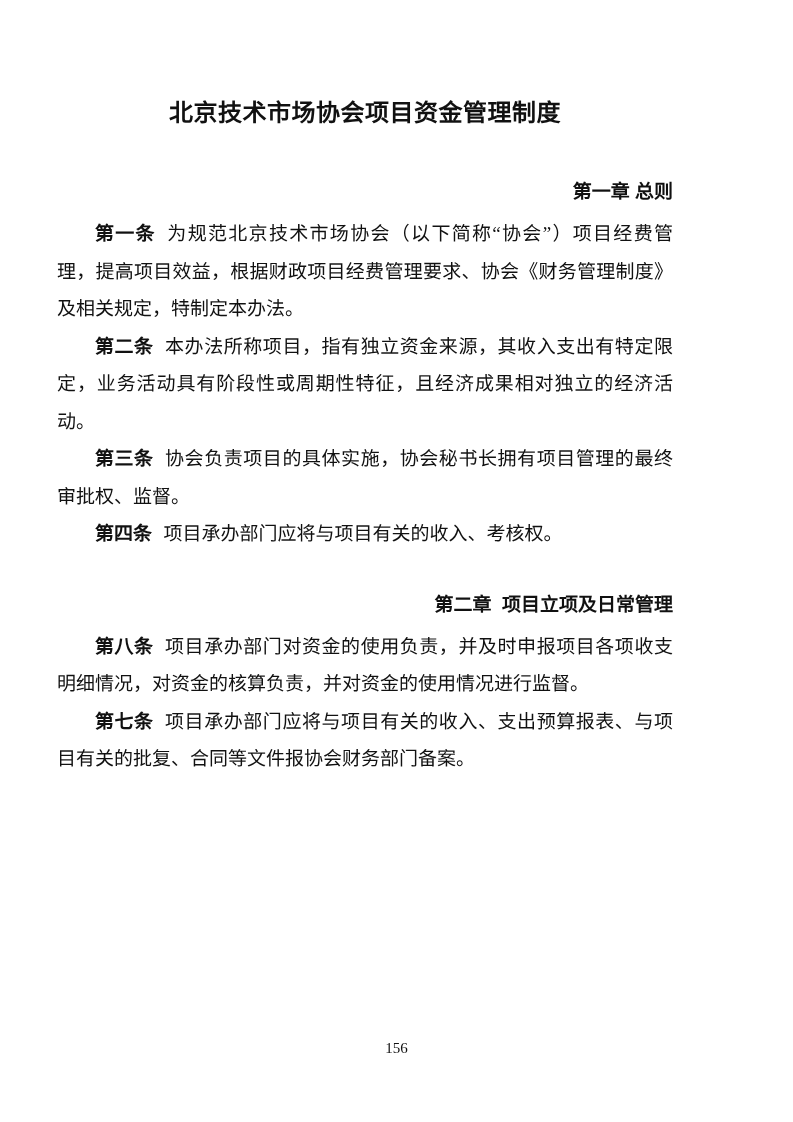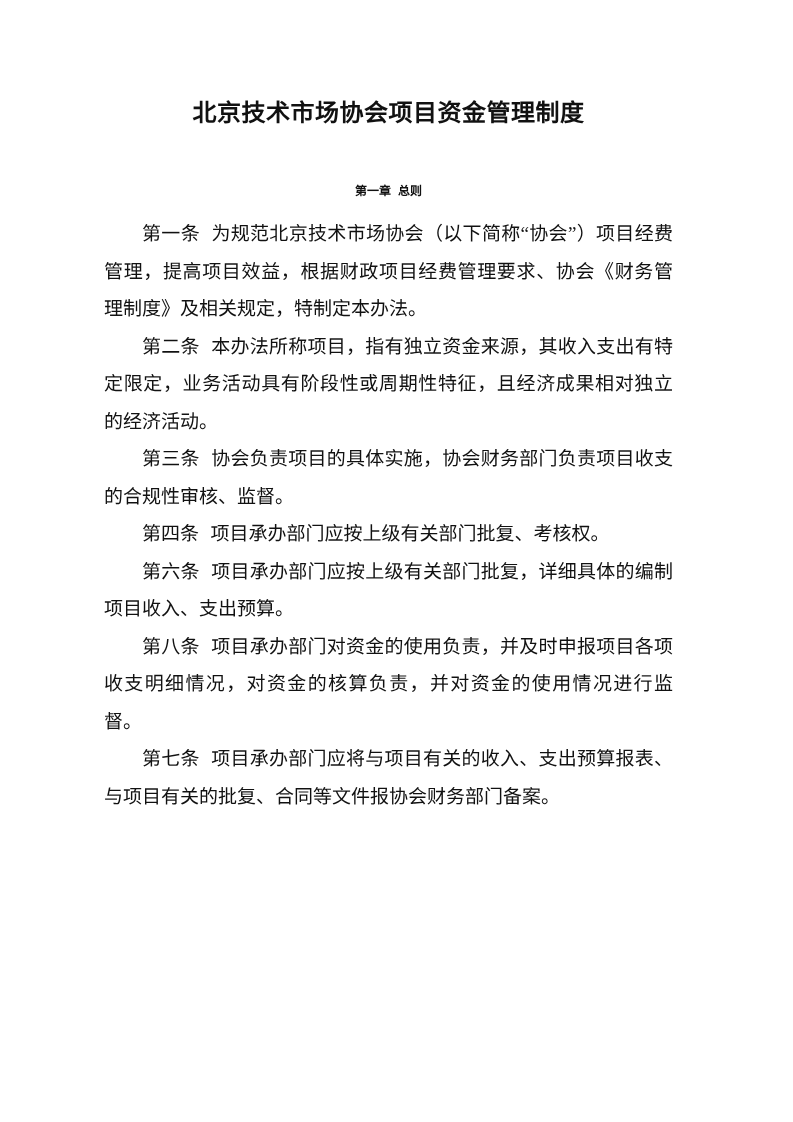--- a/index.html
+++ b/index.html
@@ -11,52 +11,52 @@
     position: relative;
     width: 793px;
     height: 1122px;
     margin: 0 auto;
     background: #ffffff;
     overflow: hidden;
     color: #111111;
     font-family: "Liberation Serif", "DejaVu Serif", serif;
   }
   .content {
-    padding: 95px 120px 0 104px;
+    padding: 95px 120px 0 57px;
   }
   .doc-title {
     margin: 0 0 46px 0;
     font-size: 24px;
     line-height: 36px;
     font-weight: bold;
     text-align: center;
     letter-spacing: 0.5px;
     font-family: "Liberation Serif", "DejaVu Serif", serif;
   }
   .chapter-heading {
     margin: 0 0 8px 0;
-    font-size: 12px;
+    font-size: 19px;
     line-height: 30px;
     font-weight: bold;
-    text-align: center;
+    text-align: right;
     white-space: pre;
-    font-family: Liberation Mono, monospace;
+    font-family: Liberation Sans, sans-serif;
   }
   .chapter-heading.second {
     margin-top: 37px;
   }
   .article {
     margin: 0;
     font-size: 19px;
     line-height: 37.5px;
     text-align: justify;
     text-indent: 2em;
   }
   .article-label {
-    font-weight: normal;
+    font-weight: bold;
     margin-right: 0.6em;
     margin-top: 12px;
   }
   .page-number {
     position: absolute;
     top: 1038px;
     left: 0;
     right: 0;
     text-align: center;
     font-size: 15px;
@@ -71,28 +71,29 @@
   <div class="content">
 
     <h1 class="doc-title">北京技术市场协会项目资金管理制度</h1>
 
     <h2 class="chapter-heading">第一章 总则</h2>
 
     <p class="article"><span class="article-label">第一条</span><span>为规范北京技术市场协会（以下简称“协会”）项目经费管理，提高项目效益，根据财政项目经费管理要求、协会《财务管理制度》及相关规定，特制定本办法。</span></p>
 
     <p class="article"><span class="article-label">第二条</span><span>本办法所称项目，指有独立资金来源，其收入支出有特定限定，业务活动具有阶段性或周期性特征，且经济成果相对独立的经济活动。</span></p>
 
-    <p class="article"><span class="article-label">第三条</span><span>协会负责项目的具体实施，协会财务部门负责项目收支的合规性审核、监督。</span></p>
+    <p class="article"><span class="article-label">第三条</span><span>协会负责项目的具体实施，协会秘书长拥有项目管理的最终审批权、监督。</span></p>
 
-    <p class="article"><span class="article-label">第四条</span><span>项目承办部门应按上级有关部门批复、考核权。</span></p>
+    <p class="article"><span class="article-label">第四条</span><span>项目承办部门应将与项目有关的收入、考核权。</span></p>
+
+    <h2 class="chapter-heading second">第二章  项目立项及日常管理</h2>
 
 
-
-    <p class="article"><span class="article-label">第六条</span><span>项目承办部门应按上级有关部门批复，详细具体的编制项目收入、支出预算。</span></p>
 
     <p class="article"><span class="article-label">第八条</span><span>项目承办部门对资金的使用负责，并及时申报项目各项收支明细情况，对资金的核算负责，并对资金的使用情况进行监督。</span></p>
 
     <p class="article"><span class="article-label">第七条</span><span>项目承办部门应将与项目有关的收入、支出预算报表、与项目有关的批复、合同等文件报协会财务部门备案。</span></p>
 
 
   </div>
 
+  <div class="page-number">156</div>
 </div>
 
 </body></html>

